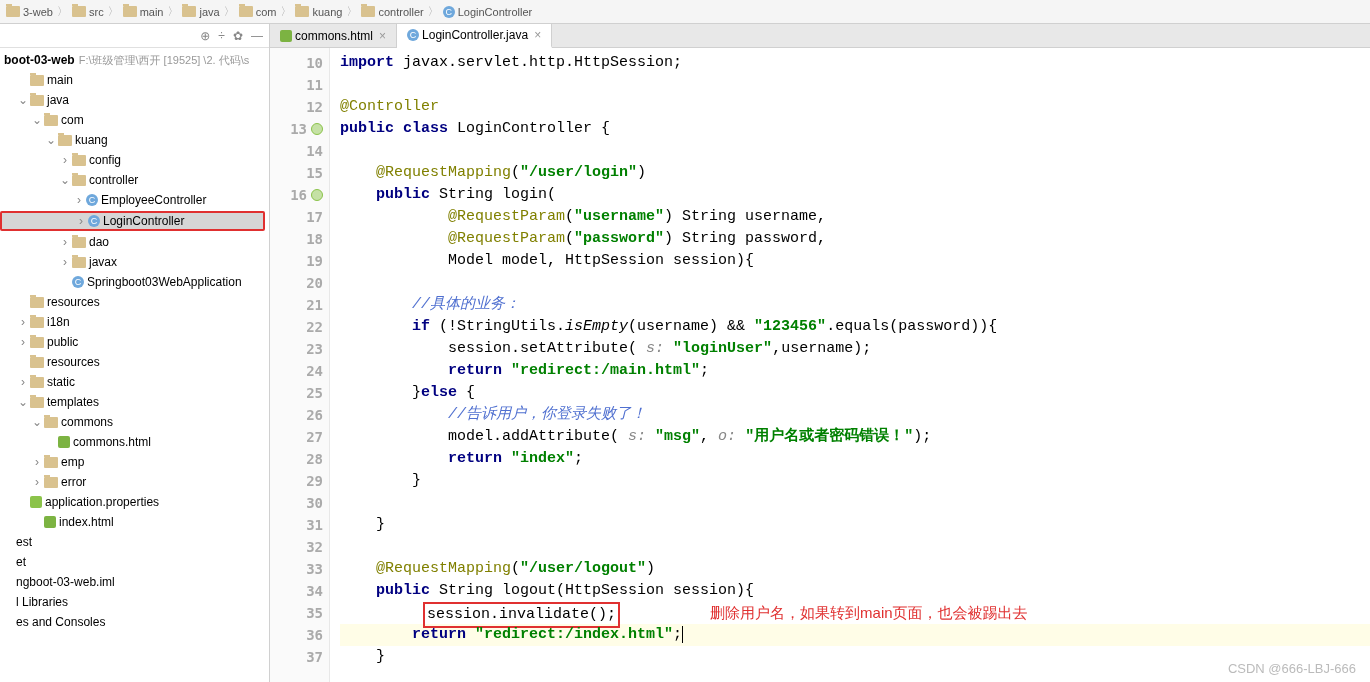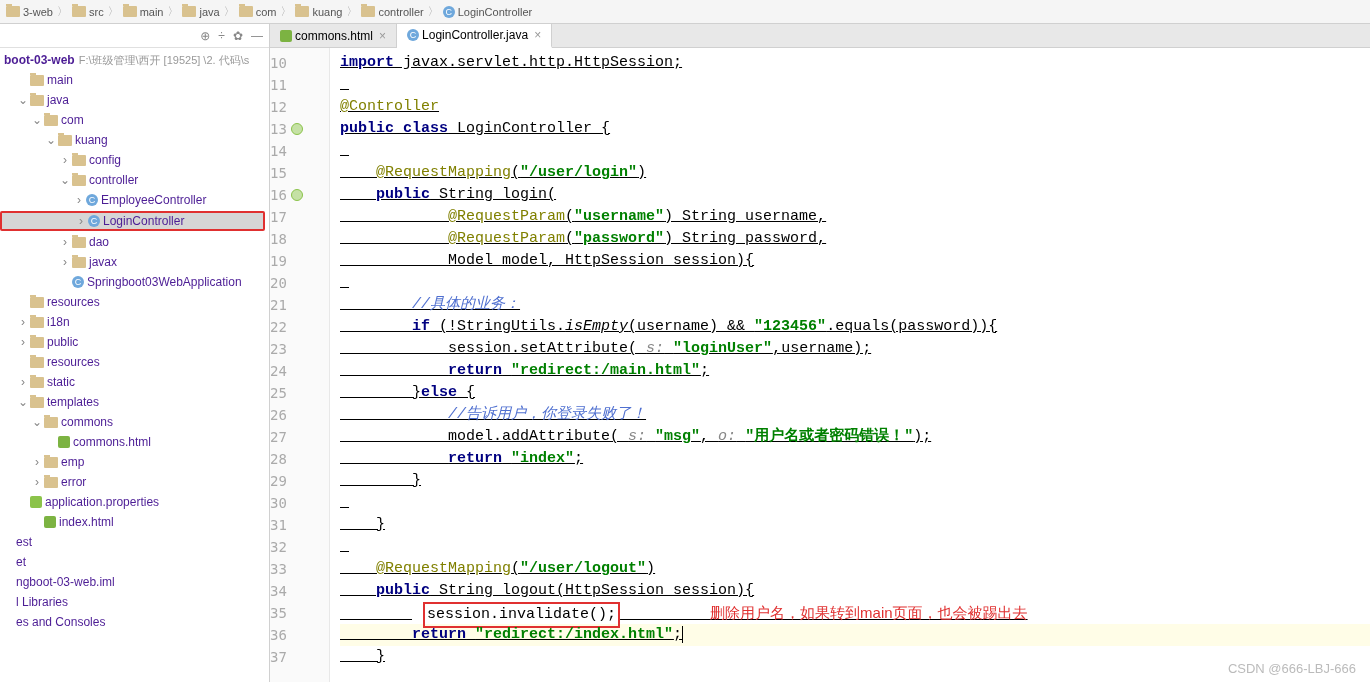--- a/index.html
+++ b/index.html
@@ -13,36 +13,36 @@
 .main { display: flex; height: calc(100% - 24px); }
 .sidebar { width: 270px; background: #fff; border-right: 1px solid #d0d0d0; overflow: hidden; }
 .sidebar-toolbar { height: 24px; display: flex; justify-content: flex-end; align-items: center; border-bottom: 1px solid #e0e0e0; padding: 0 6px; gap: 8px; color: #888; }
 .sidebar-toolbar span { cursor: pointer; font-size: 12px; }
 .sidebar-content { padding: 2px 0; font-size: 12px; color: #333; }
 .tree-row { display: flex; align-items: center; height: 20px; padding-left: 4px; white-space: nowrap; }
 .tree-row.selected { background: #d6d6d6; }
 .tree-row.highlighted { border: 2px solid #e03030; border-radius: 2px; margin: 1px 4px 1px 0; }
 .indent { display: inline-block; }
 .expander { display: inline-block; width: 10px; color: #888; text-align: center; margin-right: 2px; }
-.tree-label { color: #4c1d95; }
+.tree-label { color: #000000; }
 .tree-label.bold { font-weight: bold; }
 .tree-path { color: #999; font-size: 11px; margin-left: 4px; }
 .html-icon { display: inline-block; width: 12px; height: 12px; background: #7cb342; border-radius: 2px; margin-right: 3px; font-size: 8px; color: #fff; text-align: center; line-height: 12px; }
 .props-icon { display: inline-block; width: 12px; height: 12px; background: #8bc34a; border-radius: 2px; margin-right: 3px; }
 
 .editor-area { flex: 1; display: flex; flex-direction: column; }
 .tabs { display: flex; height: 24px; background: #e8e8e8; border-bottom: 1px solid #d0d0d0; }
 .tab { display: flex; align-items: center; padding: 0 10px; border-right: 1px solid #d0d0d0; background: #e8e8e8; font-size: 12px; }
 .tab.active { background: #fff; border-bottom: 2px solid #fff; margin-bottom: -1px; }
 .tab .close { margin-left: 6px; color: #999; cursor: pointer; }
 .editor { flex: 1; display: flex; background: #fff; overflow: hidden; position: relative; }
 .gutter { width: 60px; background: #fafafa; border-right: 1px solid #e8e8e8; text-align: right; padding: 4px 6px 0 0; font-family: Consolas, monospace; font-size: 14px; color: #aaa; line-height: 22px; }
-.gutter-line { display: flex; align-items: center; height: 22px; }
+.gutter-line { display: flex; justify-content: flex-end; align-items: center; height: 22px; font-weight: bold; }
 .gutter-marker { width: 12px; height: 12px; background: #c5e1a5; border-radius: 50%; margin-left: 4px; border: 1px solid #8bc34a; }
-.code { flex: 1; padding: 4px 0 2px 10px; font-family: Consolas, "Courier New", monospace; font-size: 15px; line-height: 22px; white-space: pre; position: relative; text-decoration: underline; }
+.code { flex: 1; padding: 4px 0 2px 10px; font-family: Consolas, "Courier New", monospace; font-size: 15px; line-height: 22px; white-space: pre; position: relative; }
 .code-line { height: 22px; }
 .kw { color: #000080; font-weight: bold; }
 .ann { color: #808000; }
 .str { color: #008000; font-weight: bold; }
 .com-zh { color: #5070d0; font-style: italic; }
 .param-hint { color: #888; font-style: italic; }
 .ital { font-style: italic; }
 .hl-line { background: #fffde7; }
 .red-box { border: 2px solid #e03030; display: inline-block; padding: 0 2px; margin-left: 11px; }
 .red-annotation { color: #e03030; font-family: "Microsoft YaHei", sans-serif; font-size: 15px; }

